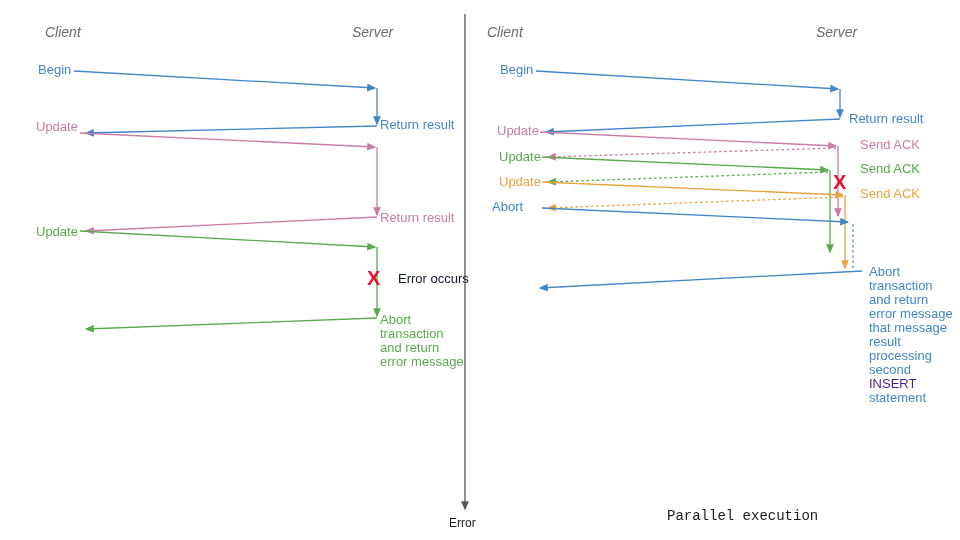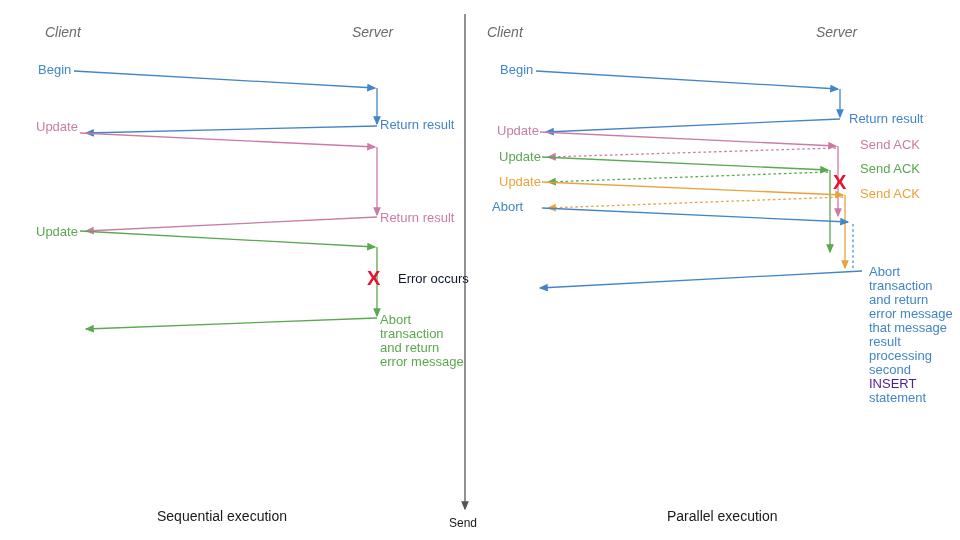--- a/index.html
+++ b/index.html
@@ -94,21 +94,20 @@
   <div class="msg" style="left:36px;top:225px;color:#5aa84f;">Update</div>
 
   <div class="errx" style="left:367px;top:268px;">X</div>
   <div class="msg" style="left:398px;top:272px;color:#0f172a;">Error occurs</div>
 
   <div class="msg" style="left:380px;top:313px;color:#5aa84f;">Abort</div>
   <div class="msg" style="left:380px;top:327px;color:#5aa84f;">transaction</div>
   <div class="msg" style="left:380px;top:341px;color:#5aa84f;">and return</div>
   <div class="msg" style="left:380px;top:355px;color:#5aa84f;">error message</div>
 
-  <div class="caption" style="left:157px;top:508px;">Sequential execution</div>
 
   <div class="lane-title" style="left:487px;top:24px;">Client</div>
   <div class="lane-title" style="left:816px;top:24px;">Server</div>
 
   <div class="msg" style="left:500px;top:63px;color:#4285c8;">Begin</div>
   <div class="msg" style="left:849px;top:112px;color:#4285c8;">Return result</div>
 
   <div class="msg" style="left:497px;top:124px;color:#cc7ba5;">Update</div>
   <div class="msg" style="left:860px;top:138px;color:#cc7ba5;">Send ACK</div>
 
@@ -126,17 +125,17 @@
   <div class="msg" style="left:869px;top:279px;color:#4285c8;">transaction</div>
   <div class="msg" style="left:869px;top:293px;color:#4285c8;">and return</div>
   <div class="msg" style="left:869px;top:307px;color:#4285c8;">error message</div>
   <div class="msg" style="left:869px;top:321px;color:#4285c8;">that message</div>
   <div class="msg" style="left:869px;top:335px;color:#4285c8;">result</div>
   <div class="msg" style="left:869px;top:349px;color:#4285c8;">processing</div>
   <div class="msg" style="left:869px;top:363px;color:#4285c8;text-align:right;">second</div>
   <div class="msg" style="left:869px;top:377px;color:#4c1d95;">INSERT</div>
   <div class="msg" style="left:869px;top:391px;color:#4285c8;text-align:center;">statement</div>
 
-  <div class="caption" style="left:667px;top:508px;">Parallel execution</div>
+  <div class="caption" style="left:667px;top:508px;font-family:Liberation Mono, monospace;">Parallel execution</div>
 
-  <div class="time-label" style="left:449px;top:516px;">Send</div>
+  <div class="time-label" style="left:449px;top:516px;">Error</div>
 
 </div>
 
 </body></html>

